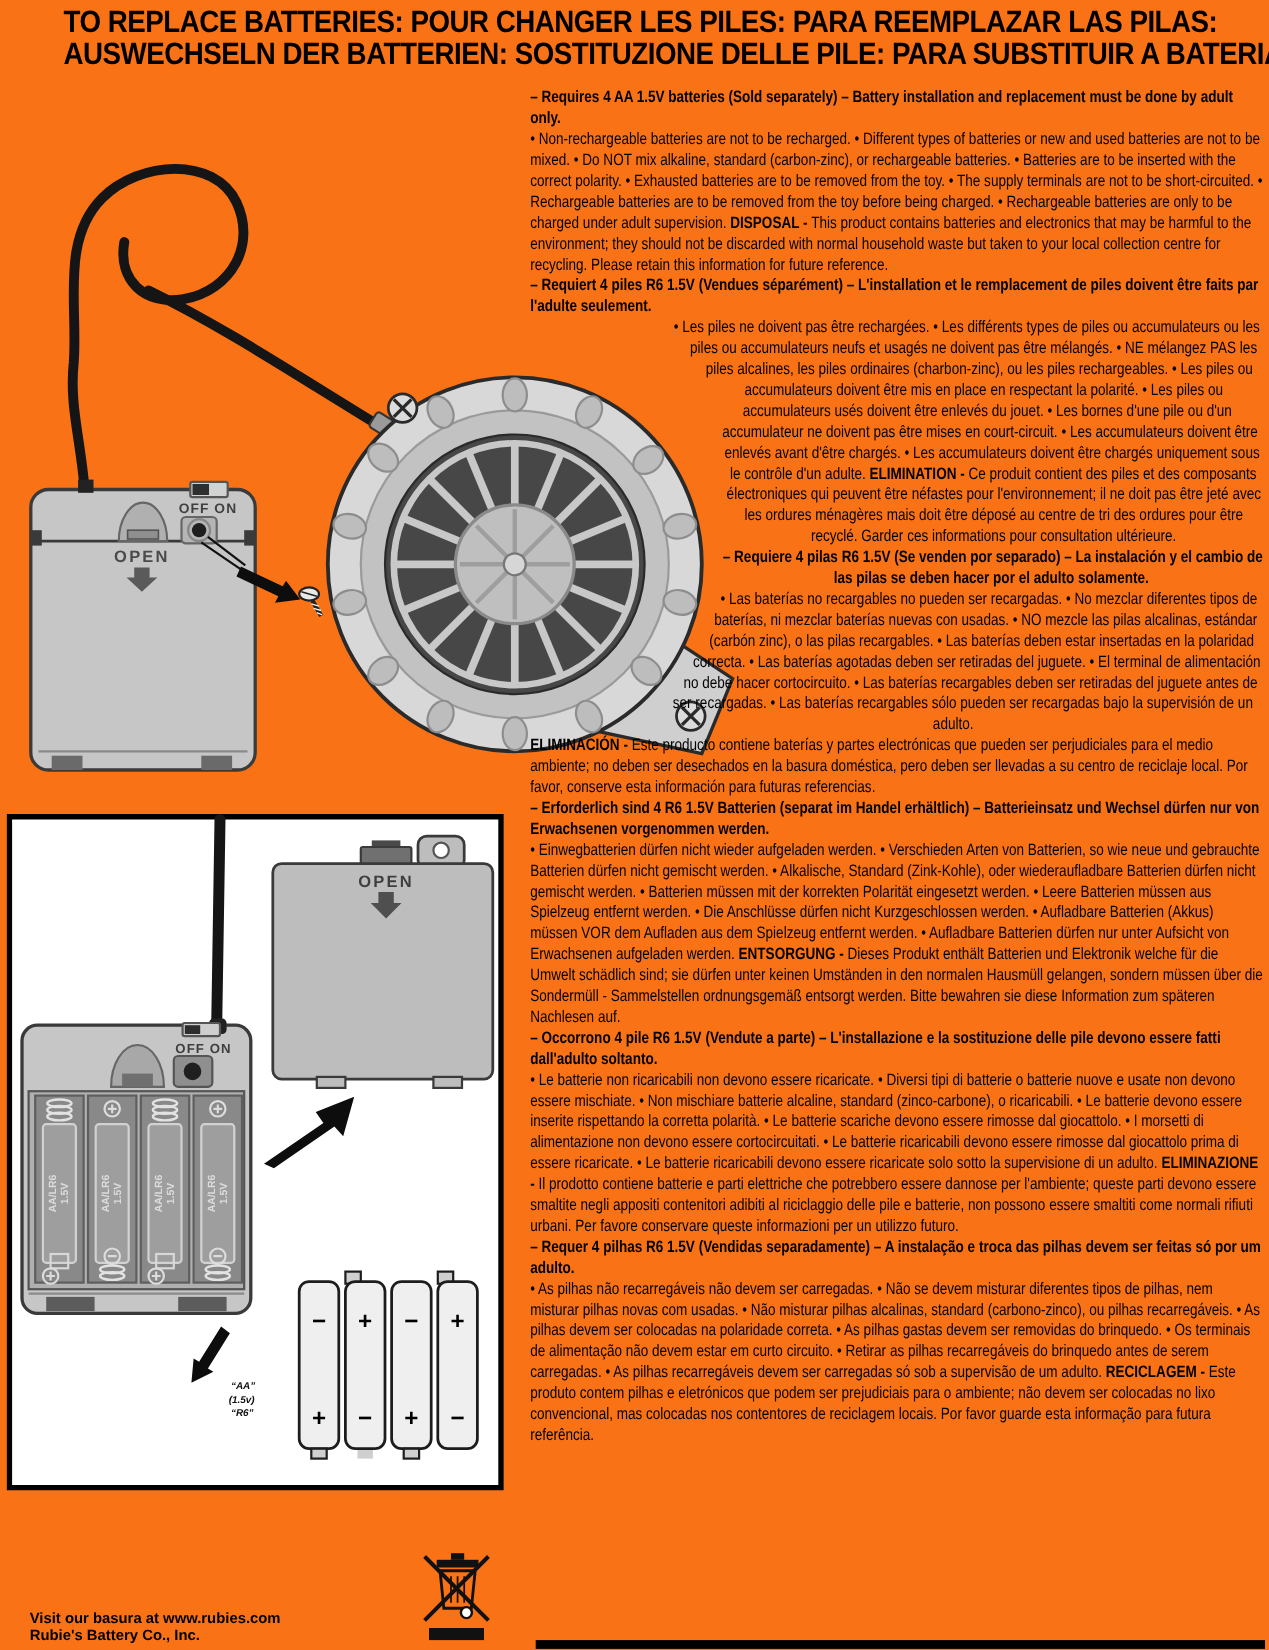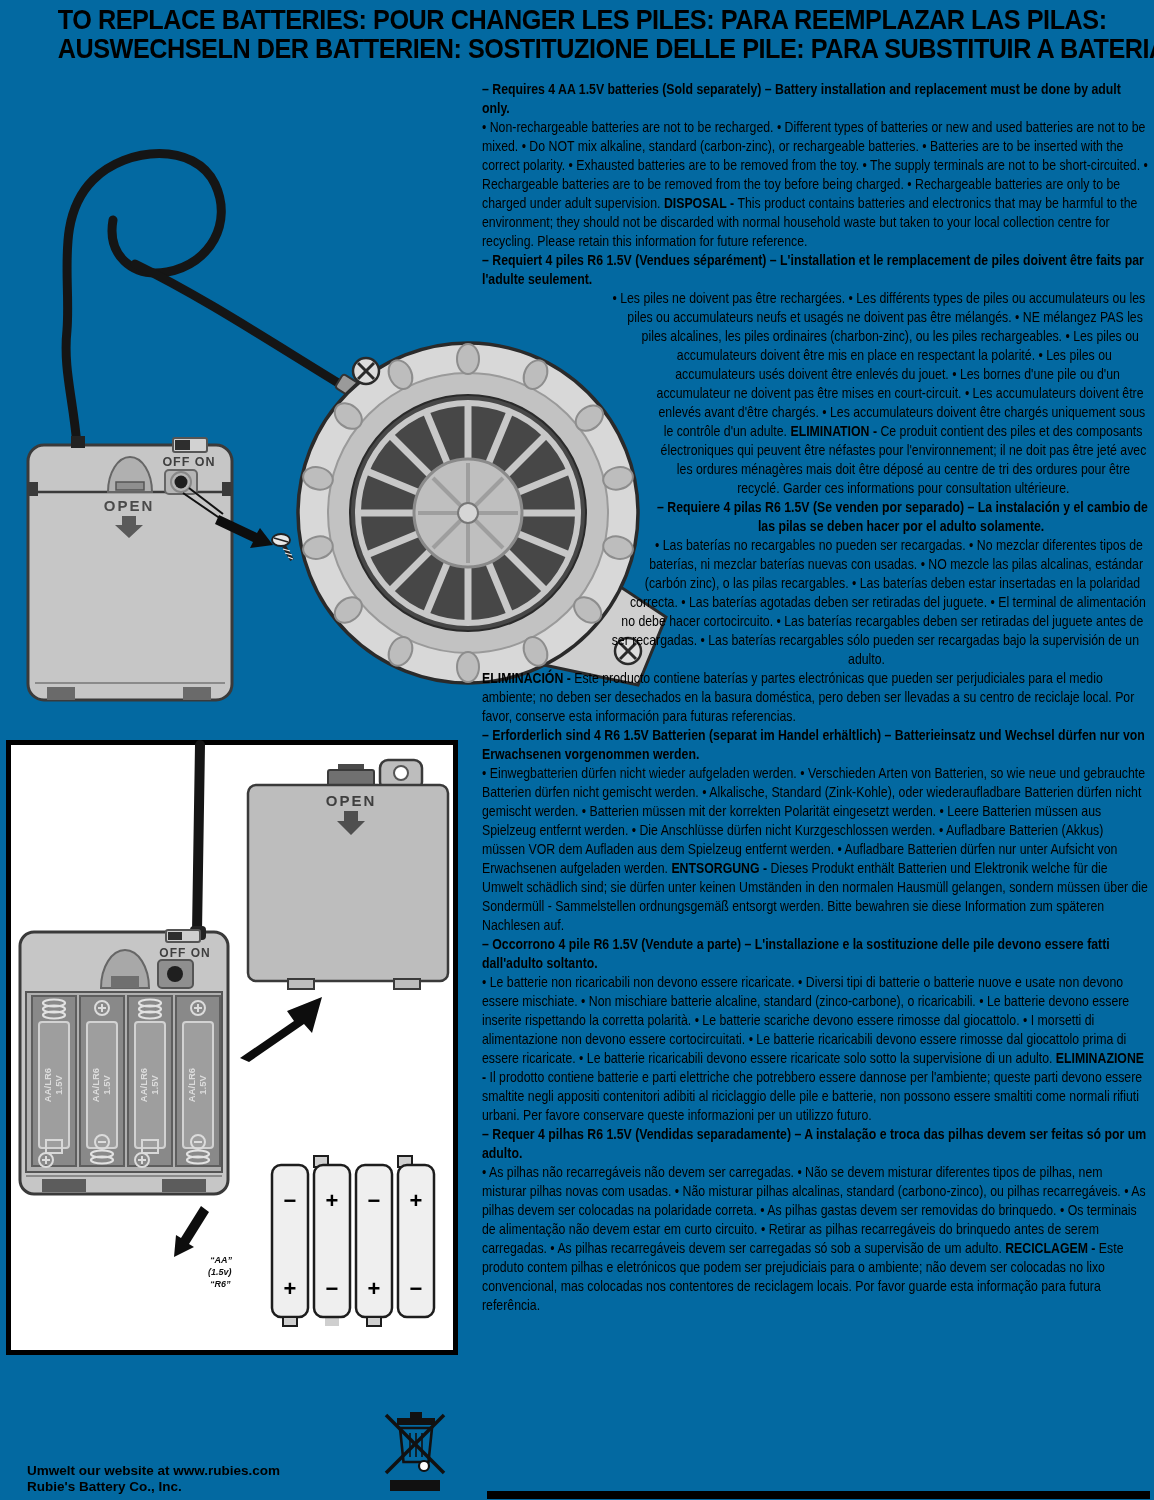--- a/index.html
+++ b/index.html
@@ -1,16 +1,16 @@
 <!DOCTYPE html>
 <html><head>
 <meta charset="utf-8">
 <style>
   html,body{margin:0;padding:0;background:#ffffff;}
-  .page{position:relative;width:1154px;height:1500px;background:#0369a1;overflow:hidden;
+  .page{position:relative;width:1154px;height:1500px;background:#f97316;overflow:hidden;
         font-family:"Liberation Sans","DejaVu Sans",sans-serif;color:#000;}
   .title{position:absolute;left:0;top:5px;width:1154px;text-align:center;}
   .title-line{font-weight:bold;font-size:28px;line-height:29px;letter-spacing:-0.5px;
         white-space:nowrap;transform:scaleX(0.90);transform-origin:50% 50%;}
   .right-col{position:absolute;left:482px;top:79px;width:813px;z-index:3;
         transform:scaleX(0.82);transform-origin:0 0;
         font-size:15px;line-height:19px;}
   .right-col p{margin:0;}
   .right-col .head{font-weight:bold;}
   .right-col .center{text-align:center;}
@@ -316,18 +316,18 @@
     <line x1="27" y1="33" x2="27" y2="57" stroke="#111" stroke-width="1.6"></line>
     <line x1="33" y1="33" x2="33" y2="57" stroke="#111" stroke-width="1.6"></line>
     <line x1="39" y1="33" x2="39" y2="57" stroke="#111" stroke-width="1.6"></line>
     <circle cx="41" cy="66" r="5" fill="#fff" stroke="#111" stroke-width="2.2"></circle>
     <line x1="3" y1="15" x2="61" y2="73" stroke="#111" stroke-width="3.6"></line>
     <line x1="61" y1="15" x2="3" y2="73" stroke="#111" stroke-width="3.6"></line>
     <rect x="7" y="80" width="50" height="11" fill="#111"></rect>
   </svg>
 
   <div class="footer">
-    <div>Umwelt our website at www.rubies.com</div>
+    <div>Visit our basura at www.rubies.com</div>
     <div>Rubie's Battery Co., Inc.</div>
   </div>
 
   <div class="bottom-bar"></div>
 </div>
 
 </body></html>

